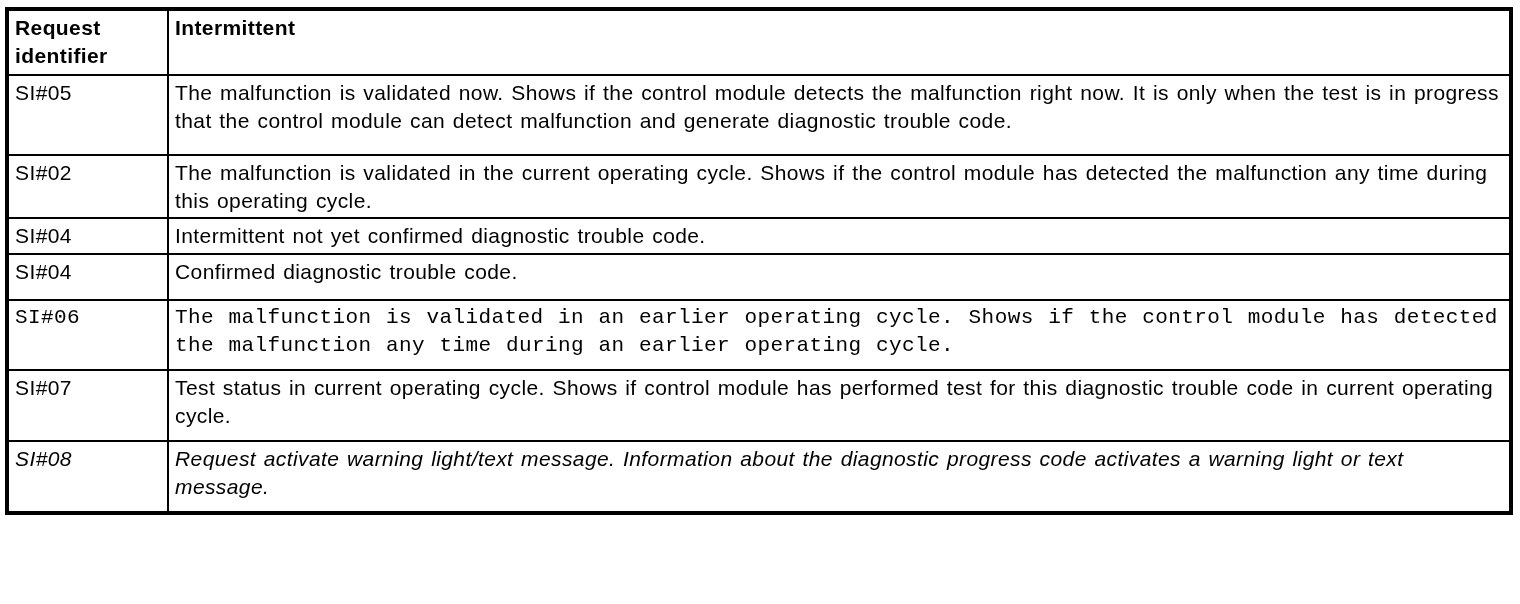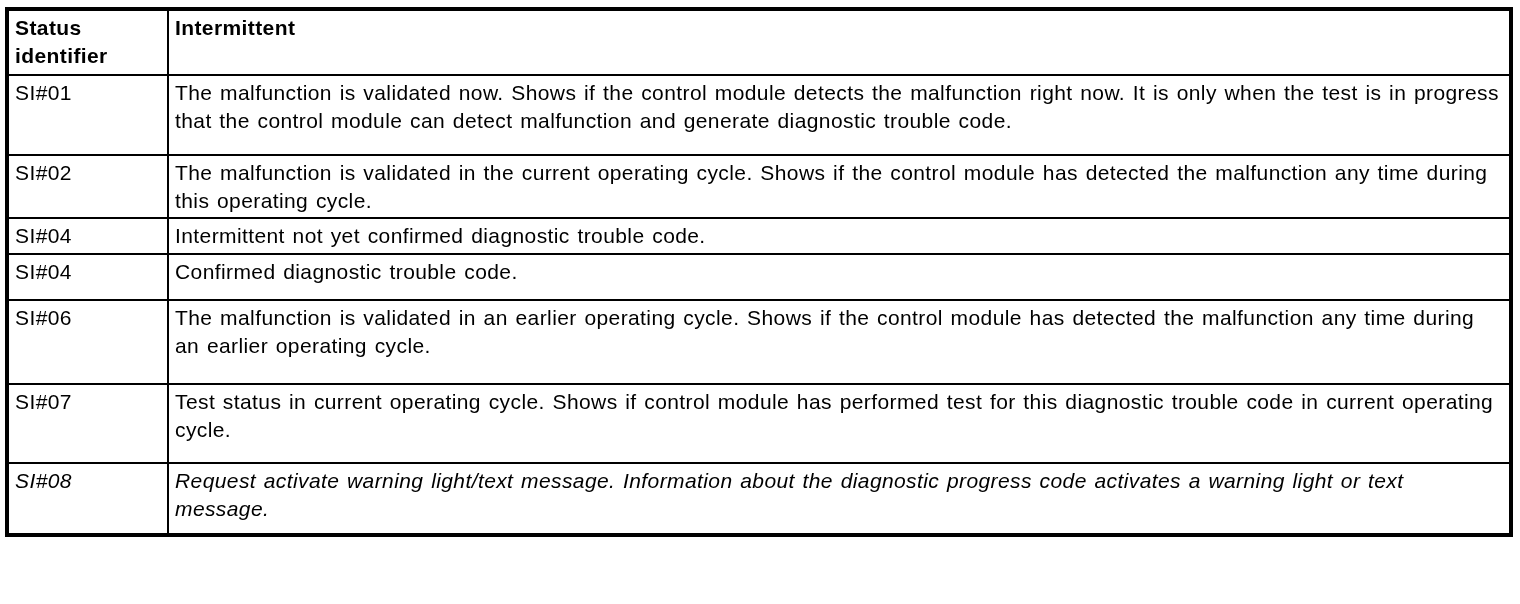--- a/index.html
+++ b/index.html
@@ -39,41 +39,41 @@
   .doc-table th {
     font-weight: bold;
   }
   .col-id { width: 161px; }
   tr.hdr       { height: 66px; }
   tr.row-si01  { height: 80px; }
   tr.row-si02  { height: 58px; }
   tr.row-si03  { height: 36px; }
   tr.row-si04  { height: 46px; }
   tr.row-si05  { height: 74px; }
-  tr.row-si06  { height: 84px; }
-  tr.row-si07  { height: 79px; }
+  tr.row-si06  { height: 70px; font-family: Liberation Mono, monospace; }
+  tr.row-si07  { height: 71px; }
   tr.row-si08  { height: 72px; font-style: italic; }
 </style>
 </head>
 <body>
 
 <table class="doc-table">
   <colgroup>
     <col class="col-id">
     <col>
   </colgroup>
   <thead>
     <tr class="hdr">
-      <th>Status identifier</th>
+      <th>Request identifier</th>
       <th>Intermittent</th>
     </tr>
   </thead>
   <tbody>
     <tr class="row-si01">
-      <td>SI#01</td>
+      <td>SI#05</td>
       <td>The malfunction is validated now. Shows if the control module detects the malfunction right now. It is only when the test is in progress that the control module can detect malfunction and generate diagnostic trouble code.</td>
     </tr>
     <tr class="row-si02">
       <td>SI#02</td>
       <td>The malfunction is validated in the current operating cycle. Shows if the control module has detected the malfunction any time during this operating cycle.</td>
     </tr>
     <tr class="row-si03">
       <td>SI#04</td>
       <td>Intermittent not yet confirmed diagnostic trouble code.</td>
     </tr>

